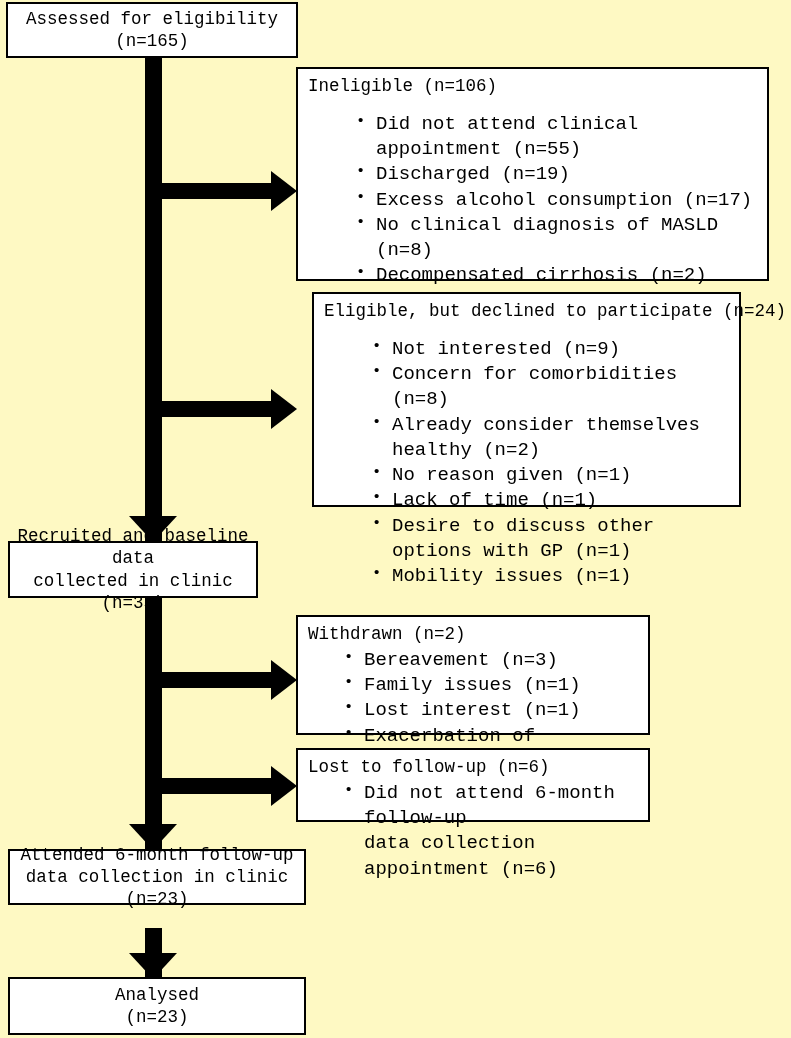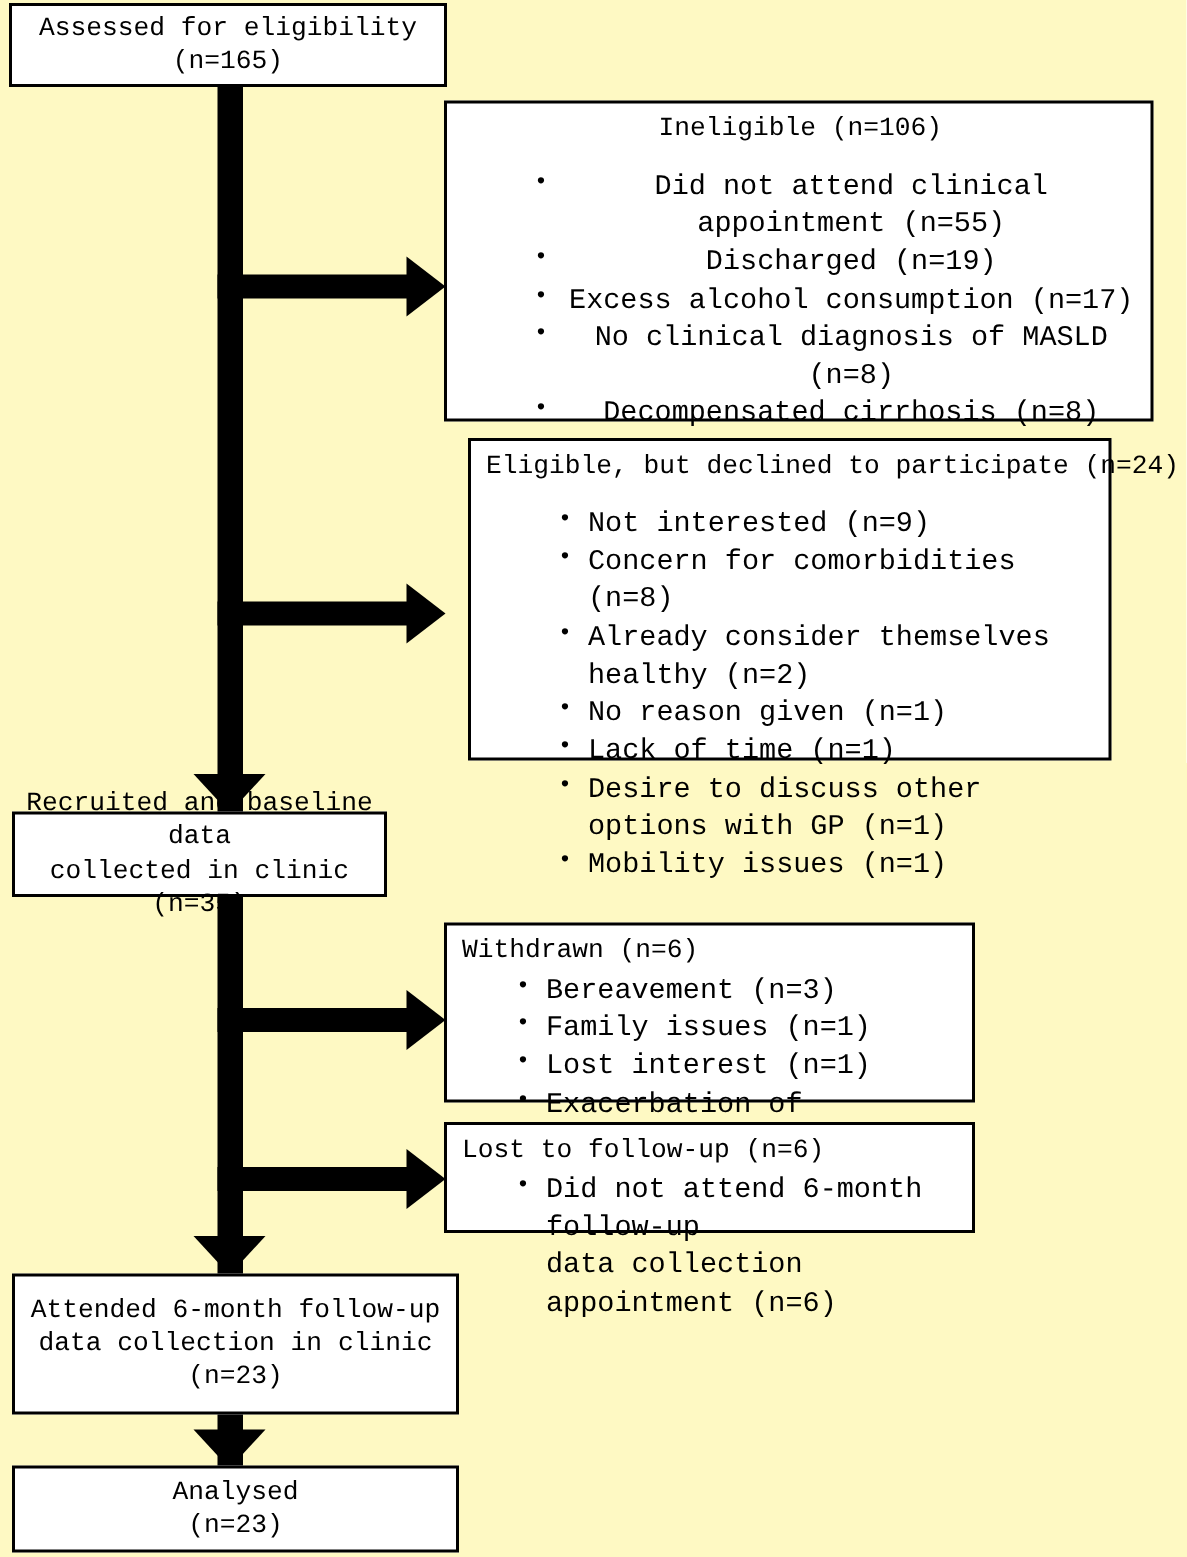--- a/index.html
+++ b/index.html
@@ -123,29 +123,29 @@
 
   <div class="arrow-down" style="left:129px; top:824px;"></div>
 
   <div class="arrow-down" style="left:129px; top:953px;"></div>
 
   <div class="box box-center" style="left:6px; top:2px; width:292px; height:56px;">
     <div>Assessed for eligibility</div>
     <div>(n=165)</div>
   </div>
 
-  <div class="box box-left" style="left:296px; top:67px; width:473px; height:214px;text-align:center;">
+  <div class="box box-left" style="left:296px; top:67px; width:473px; height:214px;">
     <div class="box-title">Ineligible (n=106)</div>
     <div class="gap-before"></div>
     <ul class="reasons">
       <li>Did not attend clinical appointment (n=55)</li>
       <li>Discharged (n=19)</li>
       <li>Excess alcohol consumption (n=17)</li>
       <li>No clinical diagnosis of MASLD (n=8)</li>
-      <li>Decompensated cirrhosis (n=8)</li>
+      <li>Decompensated cirrhosis (n=2)</li>
       <li>Complex comorbidities (n=2)</li>
     </ul>
   </div>
 
   <div class="box box-left" style="left:312px; top:292px; width:429px; height:215px;">
     <div class="box-title">Eligible, but declined to participate (n=24)</div>
     <div class="gap-before"></div>
     <ul class="reasons">
       <li>Not interested (n=9)</li>
       <li>Concern for comorbidities (n=8)</li>
@@ -156,42 +156,42 @@
       <li>Mobility issues (n=1)</li>
     </ul>
   </div>
 
   <div class="box box-center" style="left:8px; top:541px; width:250px; height:57px;">
     <div>Recruited and baseline data</div>
     <div>collected in clinic (n=35)</div>
   </div>
 
   <div class="box box-left" style="left:296px; top:615px; width:354px; height:120px;">
-    <div class="box-title">Withdrawn (n=6)</div>
+    <div class="box-title">Withdrawn (n=2)</div>
     <div class="gap-small"></div>
     <ul class="reasons tight">
       <li>Bereavement (n=3)</li>
       <li>Family issues (n=1)</li>
       <li>Lost interest (n=1)</li>
       <li>Exacerbation of comorbidities (n=1)</li>
     </ul>
   </div>
 
   <div class="box box-left" style="left:296px; top:748px; width:354px; height:74px;">
     <div class="box-title">Lost to follow-up (n=6)</div>
     <div class="gap-small"></div>
     <ul class="reasons tight">
       <li>
         <span class="cont">Did not attend 6-month follow-up</span>
         <span class="cont">data collection appointment (n=6)</span>
       </li>
     </ul>
   </div>
 
-  <div class="box box-center" style="left:8px; top:849px; width:298px; height:94px;">
+  <div class="box box-center" style="left:8px; top:849px; width:298px; height:56px;">
     <div>Attended 6-month follow-up</div>
     <div>data collection in clinic</div>
     <div>(n=23)</div>
   </div>
 
   <div class="box box-center" style="left:8px; top:977px; width:298px; height:58px;">
     <div>Analysed</div>
     <div>(n=23)</div>
   </div>
 

